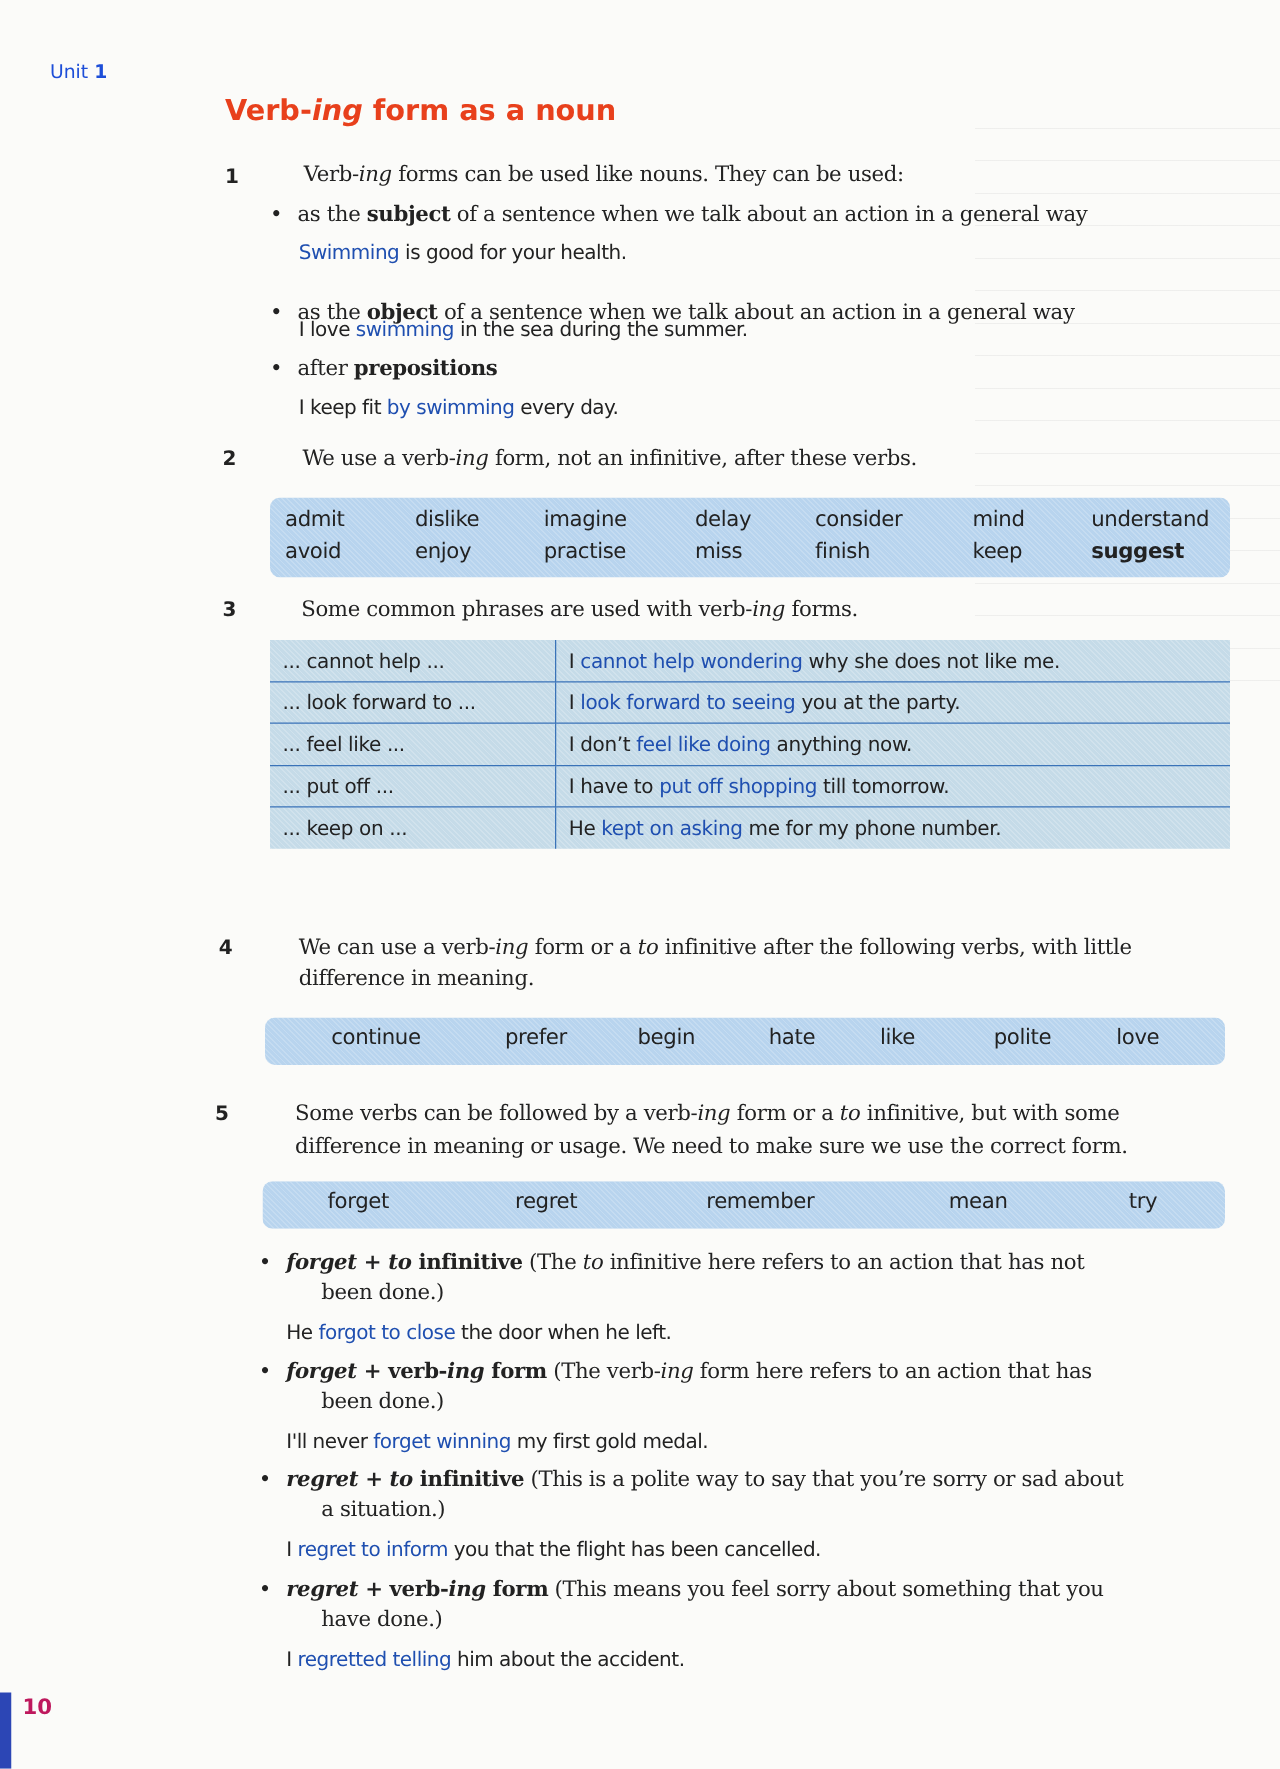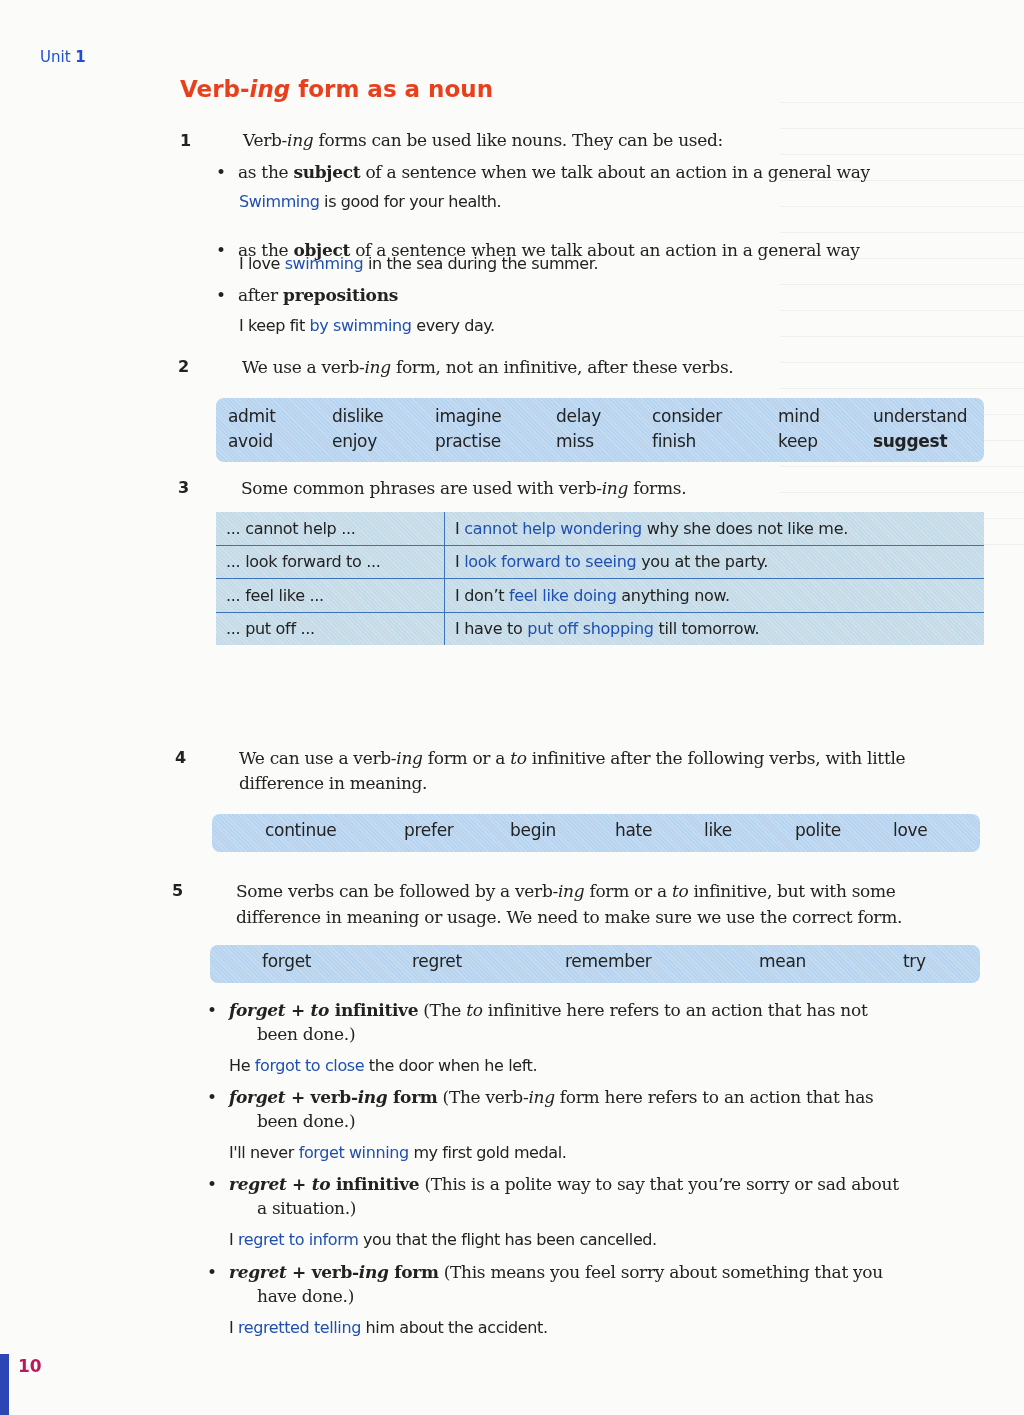--- a/index.html
+++ b/index.html
@@ -92,20 +92,24 @@
         <td><span>I </span><span class="hl">look forward to seeing</span><span> you at the party.</span></td>
       </tr>
     <tr>
         <td class="c1">... feel like ...</td>
         <td><span>I don’t </span><span class="hl">feel like doing</span><span> anything now.</span></td>
       </tr>
     <tr>
         <td class="c1">... put off ...</td>
         <td><span>I have to </span><span class="hl">put off shopping</span><span> till tomorrow.</span></td>
       </tr>
+    <tr>
+        <td class="c1">... keep on ...</td>
+        <td><span>He </span><span class="hl">kept on asking</span><span> me for my phone number.</span></td>
+      </tr>
   </tbody>
 </table>
 
 <div class="num" style="left:175px;top:748px;">4</div>
 <div class="para" style="left:211px;top:746px;"><span>We can use a verb-</span><i>ing</i><span> form or a </span><i>to</i><span> infinitive after the following verbs, with little</span></div>
 <div class="para" style="left:211px;top:771px;">difference in meaning.</div>
 
 <div class="box" style="left:212px;top:814px;width:768px;height:38px;">
   <span class="word" style="left:53px;top:6px;">continue</span>
   <span class="word" style="left:192px;top:6px;">prefer</span>

